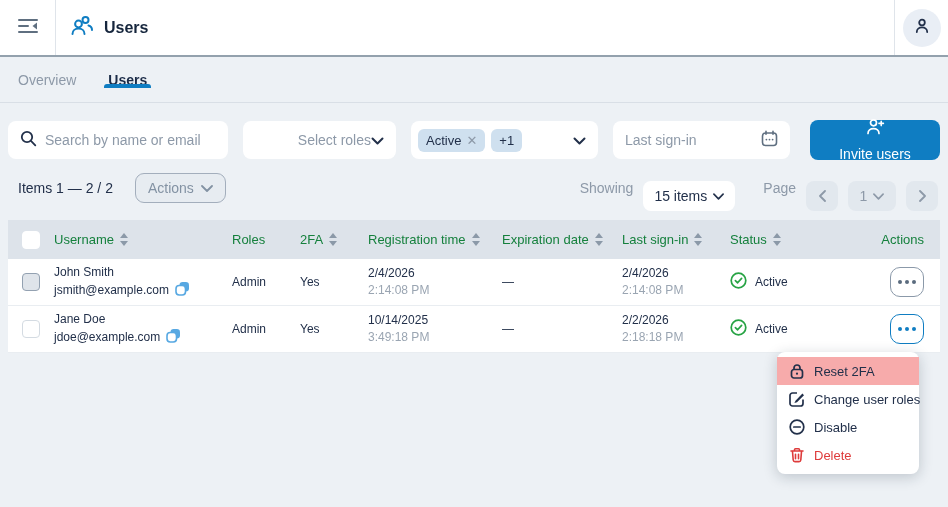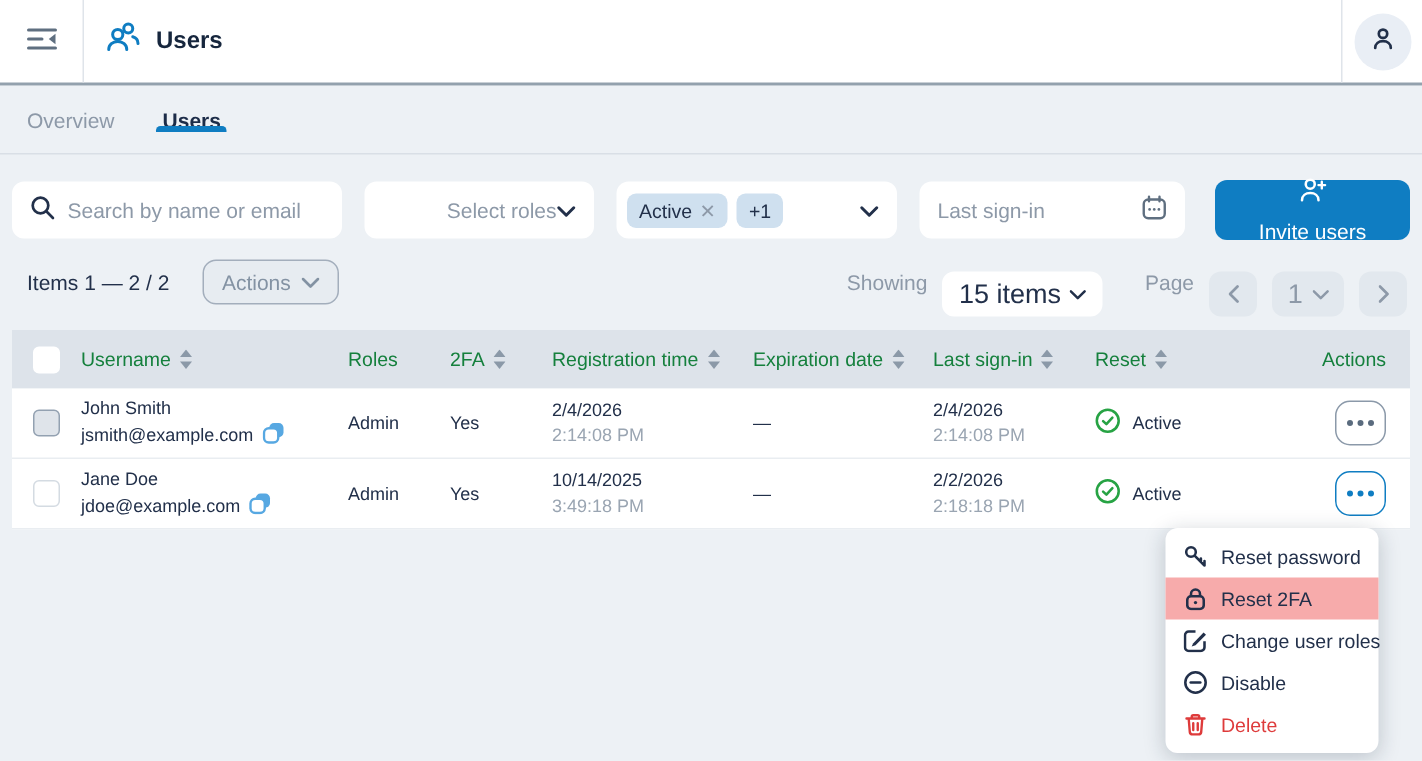--- a/index.html
+++ b/index.html
@@ -35,21 +35,21 @@
   .status-ctl .chev { margin-left:auto; }
   .date-ctl { width:177px; padding:0 12px; justify-content:space-between; color:#8d99a8; cursor:pointer; }
   .invite-btn { margin-left:auto; height:40px; width:130px; background:#0f7dc2; color:#fff; border:none; border-radius:8px; font-size:14px; font-family:inherit; font-weight:500; display:flex; align-items:center; justify-content:center; gap:8px; cursor:pointer;flex-direction:column; }
 
   
   .toolbar { display:flex; align-items:center; margin-top:13px; height:30px; padding:0 10px 0 18px; font-size:14px; }
   .items-count { color:#22304a; margin-right:22px; }
   .actions-btn { height:30px; padding:0 12px; background:#e7ecf1; border:1px solid #a3aebc; border-radius:9px; color:#8392a3; font-size:14px; font-family:inherit; display:flex; align-items:center; gap:7px; cursor:pointer; }
   .pager { margin-left:auto; display:flex; align-items:center; gap:10px; }
   .muted { color:#8d99a8; }
-  .pill { height:30px; border:none; border-radius:8px; font-size:18px; font-family:inherit; display:flex; align-items:center; justify-content:center; gap:6px; cursor:pointer;margin-top:16px; }
+  .pill { height:30px; border:none; border-radius:8px; font-size:14px; font-family:inherit; display:flex; align-items:center; justify-content:center; gap:6px; cursor:pointer;margin-top:16px; }
   .pill.white { background:#fff; color:#22304a; padding:0 11px; }
   .pill.grey { background:#e2e8ee; color:#8d99a8; }
   .pg-prev,.pg-next { width:32px; }
   .pg-num { width:48px; }
   .pager .gap { width:8px; }
 
   
   .table { margin:17px 8px 0; }
   .thead { display:flex; align-items:center; height:39px; background:#dde3ea; font-size:13px; color:#15803d; }
   .trow { display:flex; align-items:center; height:47px; background:#fff; border-bottom:1px solid #e9edf1; font-size:12px; }
@@ -255,21 +255,21 @@
           </svg>
       </div>
       <div class="c-sign hcell">
         <span>Last sign-in</span>
         <svg width="8" height="13" viewBox="0 0 8 13">
             <path d="M4 0 8 5H0Z" fill="#8b99a8"></path>
             <path d="M4 13 0 8h8Z" fill="#8b99a8"></path>
           </svg>
       </div>
       <div class="c-status hcell">
-        <span>Reset</span>
+        <span>Status</span>
         <svg width="8" height="13" viewBox="0 0 8 13">
             <path d="M4 0 8 5H0Z" fill="#8b99a8"></path>
             <path d="M4 13 0 8h8Z" fill="#8b99a8"></path>
           </svg>
       </div>
       <div class="c-actions">
         <span>Actions</span>
       </div>
     </div>
 
@@ -358,29 +358,20 @@
         <button class="dots-btn blueb">
           <span class="dot"></span>
             <span class="dot"></span>
             <span class="dot"></span>
         </button>
       </div>
     </div>
   </div>
 
   <div class="menu">
-    <div class="menu-item">
-      <span class="mi">
-        <svg width="16" height="16" viewBox="0 0 16 16" fill="none">
-          <circle cx="5" cy="5" r="3.2" stroke="#22304a" stroke-width="1.7"></circle>
-          <path d="M7.4 7.4 14 14M14 14v-3M11.6 11.6v-2.2" stroke="#22304a" stroke-width="1.7" stroke-linecap="round"></path>
-        </svg>
-      </span>
-      <span>Reset password</span>
-    </div>
     <div class="menu-item highlighted">
       <span class="mi">
         <svg width="16" height="16" viewBox="0 0 16 16" fill="none">
           <rect x="2.5" y="6.5" width="11" height="8.5" rx="2.5" stroke="#22304a" stroke-width="1.7"></rect>
           <path d="M5 6.5V5a3 3 0 0 1 6 0v1.5" stroke="#22304a" stroke-width="1.7"></path>
           <circle cx="8" cy="10.7" r="1.1" fill="#22304a"></circle>
         </svg>
       </span>
       <span>Reset 2FA</span>
     </div>

